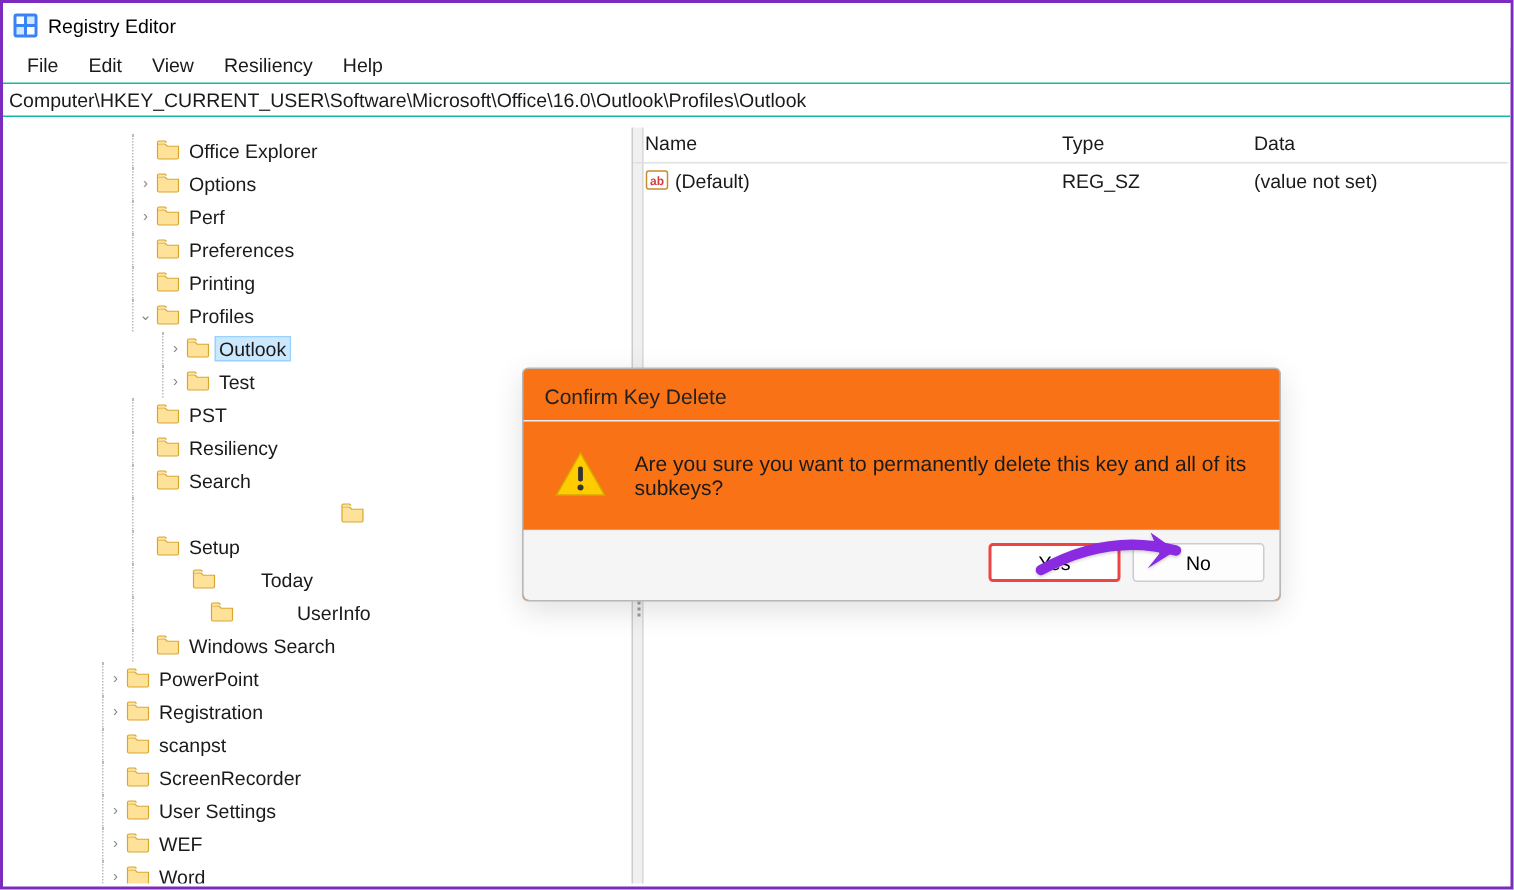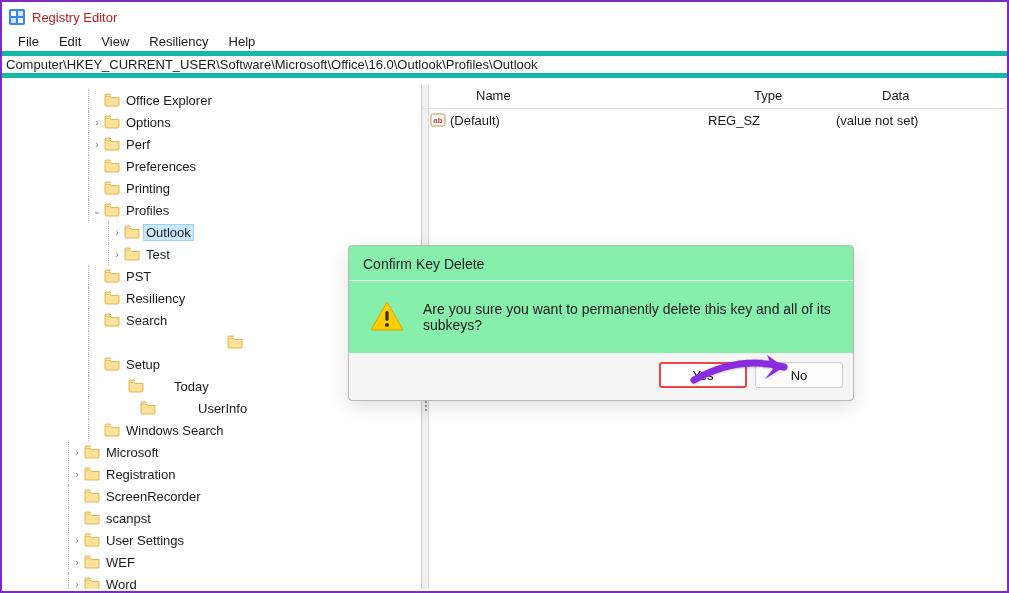--- a/index.html
+++ b/index.html
@@ -1,27 +1,27 @@
 <!DOCTYPE html>
 <html><head>
 <meta charset="utf-8">
 <style>
 * { box-sizing: border-box; margin: 0; padding: 0; font-family: "Segoe UI", Tahoma, sans-serif; }
 body { width: 1009px; height: 593px; background: #fff; border: 2px solid #7b2cbf; overflow: hidden; position: relative; font-size: 13px; color: #1a1a1a; }
 
 
 .titlebar { height: 30px; display: flex; align-items: center; padding: 0 6px; background: #fff; }
 .titlebar .appicon { width: 18px; height: 18px; margin-right: 6px; }
-.titlebar .title { color: #b91c1c; font-size: 13px; }
+.titlebar .title { color: #000000; font-size: 13px; }
 
 
 .menubar { height: 24px; display: flex; align-items: center; padding: 0 6px; gap: 0; }
 .menubar .menuitem { padding: 2px 10px; cursor: default; }
 
-.divider { border-bottom: 5px solid #14b8a6; }
+.divider { border-bottom: 1px solid #14b8a6; }
 
 
 .addressbar { height: 22px; display: flex; align-items: center; padding: 0 4px; font-size: 13px; }
 .addressbar span { white-space: nowrap; }
 
 
 .workarea { position: absolute; top: 83px; left: 2px; right: 2px; bottom: 2px; display: flex; }
 .treepane { width: 418px; border-right: 1px solid #ccc; overflow: hidden; position: relative; }
 .treepane-inner { position: absolute; left: 0; right: 0; top: 0; padding-top: 4px; }
 .listpane { flex: 1; position: relative; }
@@ -35,32 +35,32 @@
 .foldericon { width: 16px; height: 14px; margin: 0 4px 0 0; display: inline-block; }
 .label { padding: 0 2px; }
 .label.sel { background: #cce8ff; outline: 1px solid #99d1ff; }
 
 
 .tree li::before { content: ""; position: absolute; left: var(--gx, 0); top: 0; bottom: 0; border-left: 1px dotted #bbb; }
 
 
 .listheader { display: flex; height: 24px; border-bottom: 1px solid #e0e0e0; }
 .col { padding: 3px 8px; font-size: 13px; }
-.col.name { width: 278px; margin-left: 46px; }
+.col.name { width: 278px; }
 .col.type { width: 128px; }
 .col.data { flex: 1; }
 .row { display: flex; height: 22px; align-items: center; }
 .cell { padding: 0 8px; }
 .cell.name { width: 278px; display: flex; align-items: center; }
 .cell.type { width: 128px; }
 .cell.data { flex: 1; }
 .valicon { width: 16px; height: 16px; margin-right: 4px; display: inline-block; }
 
 
-.dialog { position: absolute; left: 346px; top: 243px; width: 506px; background: #86efac; border: 1px solid #b8b8b8; border-radius: 4px; box-shadow: 0 6px 20px rgba(0,0,0,0.12); }
+.dialog { position: absolute; left: 346px; top: 243px; width: 506px; background: #f97316; border: 1px solid #b8b8b8; border-radius: 4px; box-shadow: 0 6px 20px rgba(0,0,0,0.12); }
 .dialog-title { padding: 10px 14px 8px; font-size: 14px; color: #222; border-bottom: 1px solid #eee; }
 .dialog-body { display: flex; align-items: center; padding: 18px 20px; gap: 18px; justify-content: center; }
 .warnicon { width: 36px; height: 36px; flex-shrink: 0; }
 .dialog-msg { font-size: 14px; }
 .dialog-buttons { display: flex; justify-content: flex-end; gap: 8px; padding: 8px 10px 12px; background: #f5f5f5; border-top: 1px solid #eee; border-radius: 0 0 4px 4px; }
 .dlgbtn { width: 88px; height: 26px; background: #fdfdfd; border: 1px solid #ccc; border-radius: 3px; font-size: 13px; cursor: default; }
 .dlgbtn.primary { border: 2px solid #ef4444; background: #fff; }
 
 
 .arrow { position: absolute; left: 687px; top: 343px; pointer-events: none; }
@@ -264,51 +264,51 @@
               <span class="label">Windows Search</span>
             </div>
           </li>
           <li style="--gx: 64px;">
             <div class="node" style="padding-left: 66px;">
               <span class="chev">›</span>
               <span class="foldericon"><svg viewBox="0 0 16 14">
                   <path d="M1 3 h5 l1.5 1.5 H15 V12 a1 1 0 0 1 -1 1 H2 a1 1 0 0 1 -1 -1 Z" fill="#ffe29a" stroke="#d9a62e" stroke-width="0.8"></path>
                   <path d="M1 3 V2 a1 1 0 0 1 1 -1 h4 l1 1" fill="#ffe29a" stroke="#d9a62e" stroke-width="0.8"></path>
                 </svg></span>
-              <span class="label">Microsoft</span>
+              <span class="label">PowerPoint</span>
             </div>
           </li>
           <li style="--gx: 64px;">
             <div class="node" style="padding-left: 66px;">
               <span class="chev">›</span>
               <span class="foldericon"><svg viewBox="0 0 16 14">
                   <path d="M1 3 h5 l1.5 1.5 H15 V12 a1 1 0 0 1 -1 1 H2 a1 1 0 0 1 -1 -1 Z" fill="#ffe29a" stroke="#d9a62e" stroke-width="0.8"></path>
                   <path d="M1 3 V2 a1 1 0 0 1 1 -1 h4 l1 1" fill="#ffe29a" stroke="#d9a62e" stroke-width="0.8"></path>
                 </svg></span>
               <span class="label">Registration</span>
             </div>
           </li>
           <li style="--gx: 64px;">
             <div class="node" style="padding-left: 66px;">
               <span class="chev empty">·</span>
               <span class="foldericon"><svg viewBox="0 0 16 14">
                   <path d="M1 3 h5 l1.5 1.5 H15 V12 a1 1 0 0 1 -1 1 H2 a1 1 0 0 1 -1 -1 Z" fill="#ffe29a" stroke="#d9a62e" stroke-width="0.8"></path>
                   <path d="M1 3 V2 a1 1 0 0 1 1 -1 h4 l1 1" fill="#ffe29a" stroke="#d9a62e" stroke-width="0.8"></path>
                 </svg></span>
+              <span class="label">scanpst</span>
+            </div>
+          </li>
+          <li style="--gx: 64px;">
+            <div class="node" style="padding-left: 66px;">
+              <span class="chev empty">·</span>
+              <span class="foldericon"><svg viewBox="0 0 16 14">
+                  <path d="M1 3 h5 l1.5 1.5 H15 V12 a1 1 0 0 1 -1 1 H2 a1 1 0 0 1 -1 -1 Z" fill="#ffe29a" stroke="#d9a62e" stroke-width="0.8"></path>
+                  <path d="M1 3 V2 a1 1 0 0 1 1 -1 h4 l1 1" fill="#ffe29a" stroke="#d9a62e" stroke-width="0.8"></path>
+                </svg></span>
               <span class="label">ScreenRecorder</span>
-            </div>
-          </li>
-          <li style="--gx: 64px;">
-            <div class="node" style="padding-left: 66px;">
-              <span class="chev empty">·</span>
-              <span class="foldericon"><svg viewBox="0 0 16 14">
-                  <path d="M1 3 h5 l1.5 1.5 H15 V12 a1 1 0 0 1 -1 1 H2 a1 1 0 0 1 -1 -1 Z" fill="#ffe29a" stroke="#d9a62e" stroke-width="0.8"></path>
-                  <path d="M1 3 V2 a1 1 0 0 1 1 -1 h4 l1 1" fill="#ffe29a" stroke="#d9a62e" stroke-width="0.8"></path>
-                </svg></span>
-              <span class="label">scanpst</span>
             </div>
           </li>
           <li style="--gx: 64px;">
             <div class="node" style="padding-left: 66px;">
               <span class="chev">›</span>
               <span class="foldericon"><svg viewBox="0 0 16 14">
                   <path d="M1 3 h5 l1.5 1.5 H15 V12 a1 1 0 0 1 -1 1 H2 a1 1 0 0 1 -1 -1 Z" fill="#ffe29a" stroke="#d9a62e" stroke-width="0.8"></path>
                   <path d="M1 3 V2 a1 1 0 0 1 1 -1 h4 l1 1" fill="#ffe29a" stroke="#d9a62e" stroke-width="0.8"></path>
                 </svg></span>
               <span class="label">User Settings</span>

